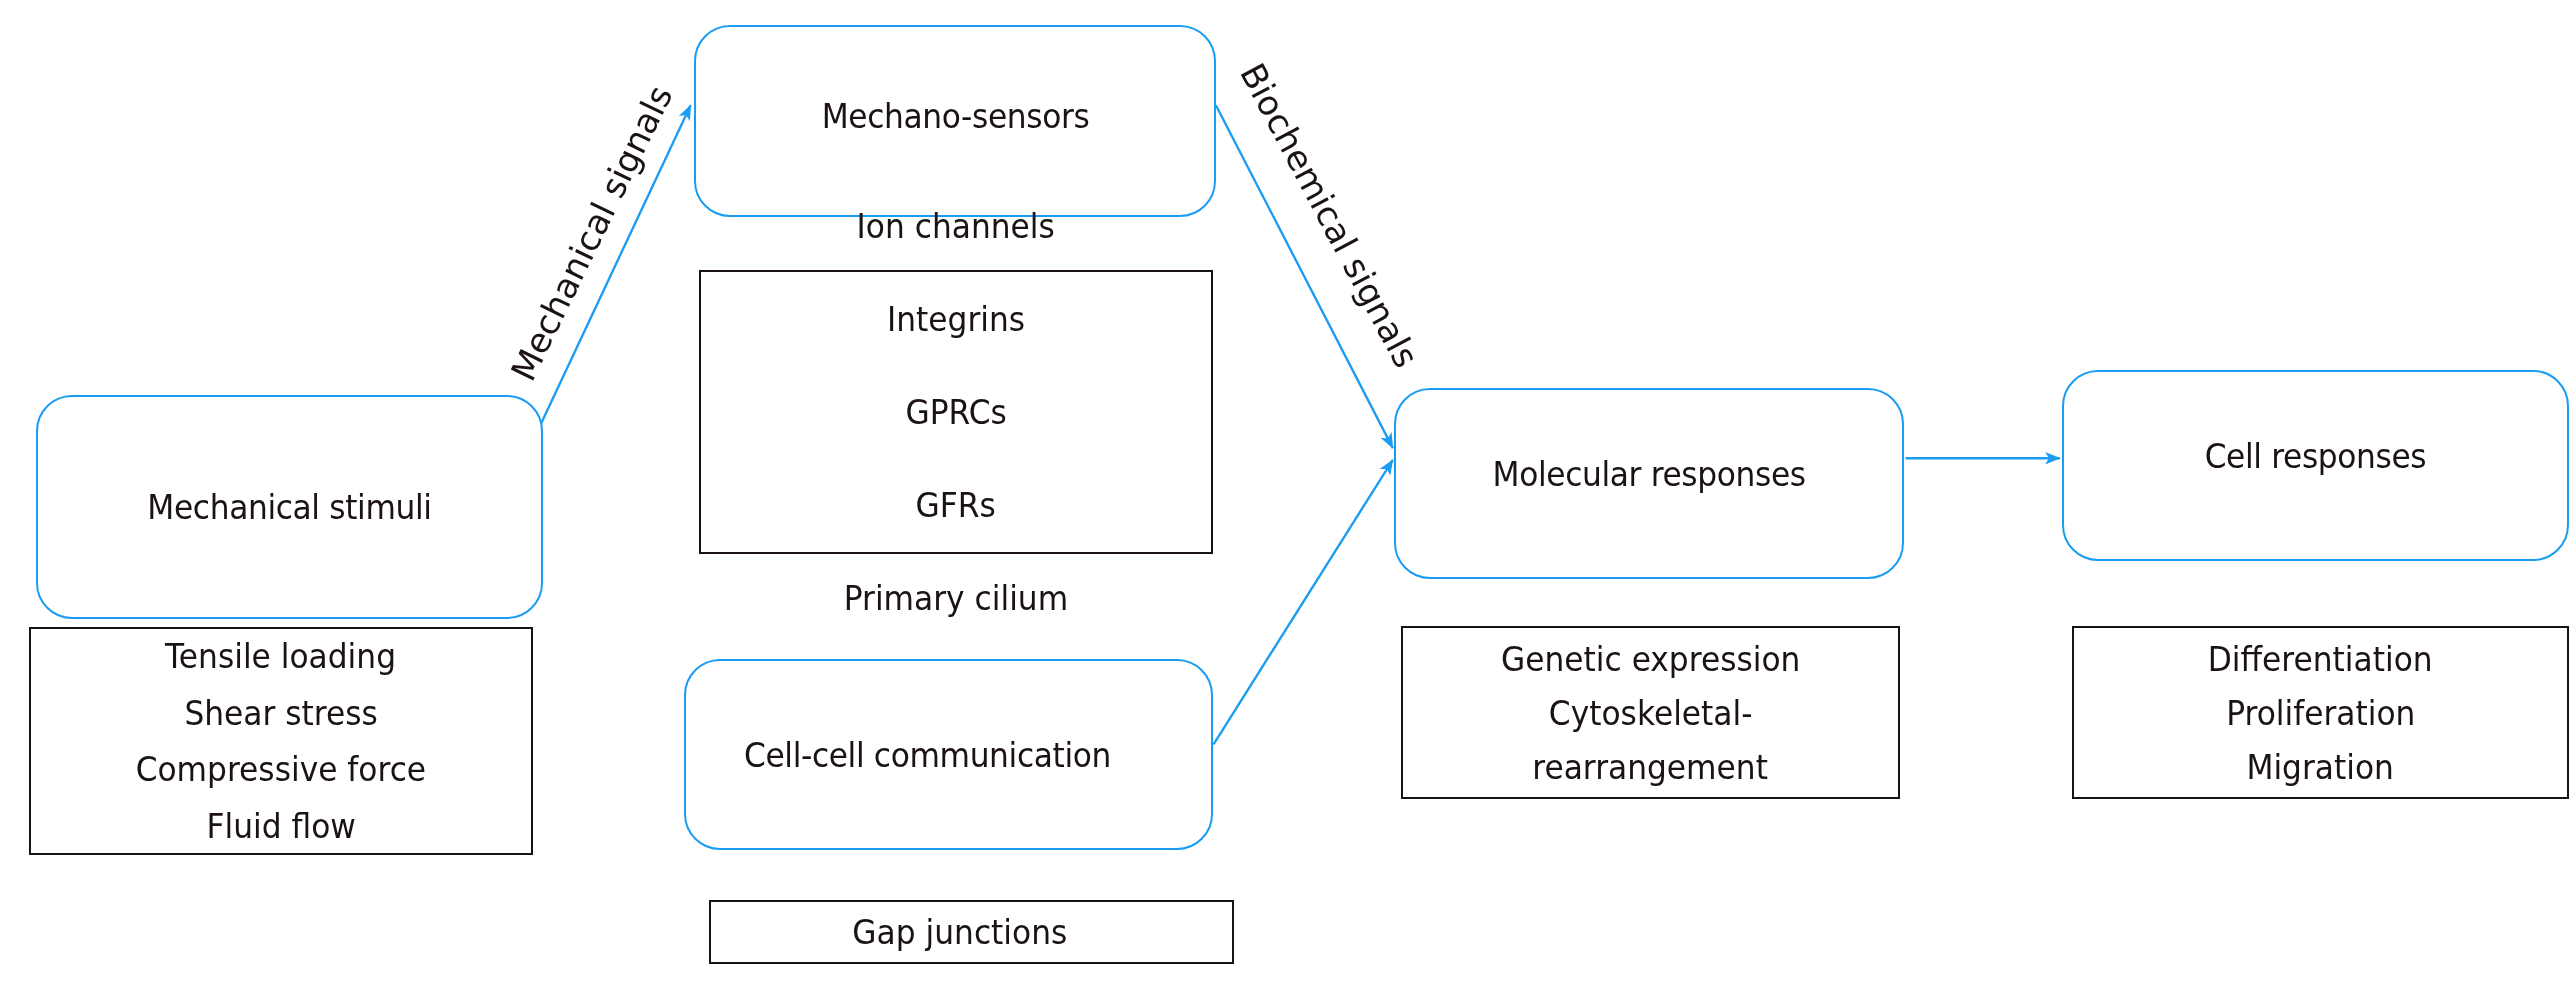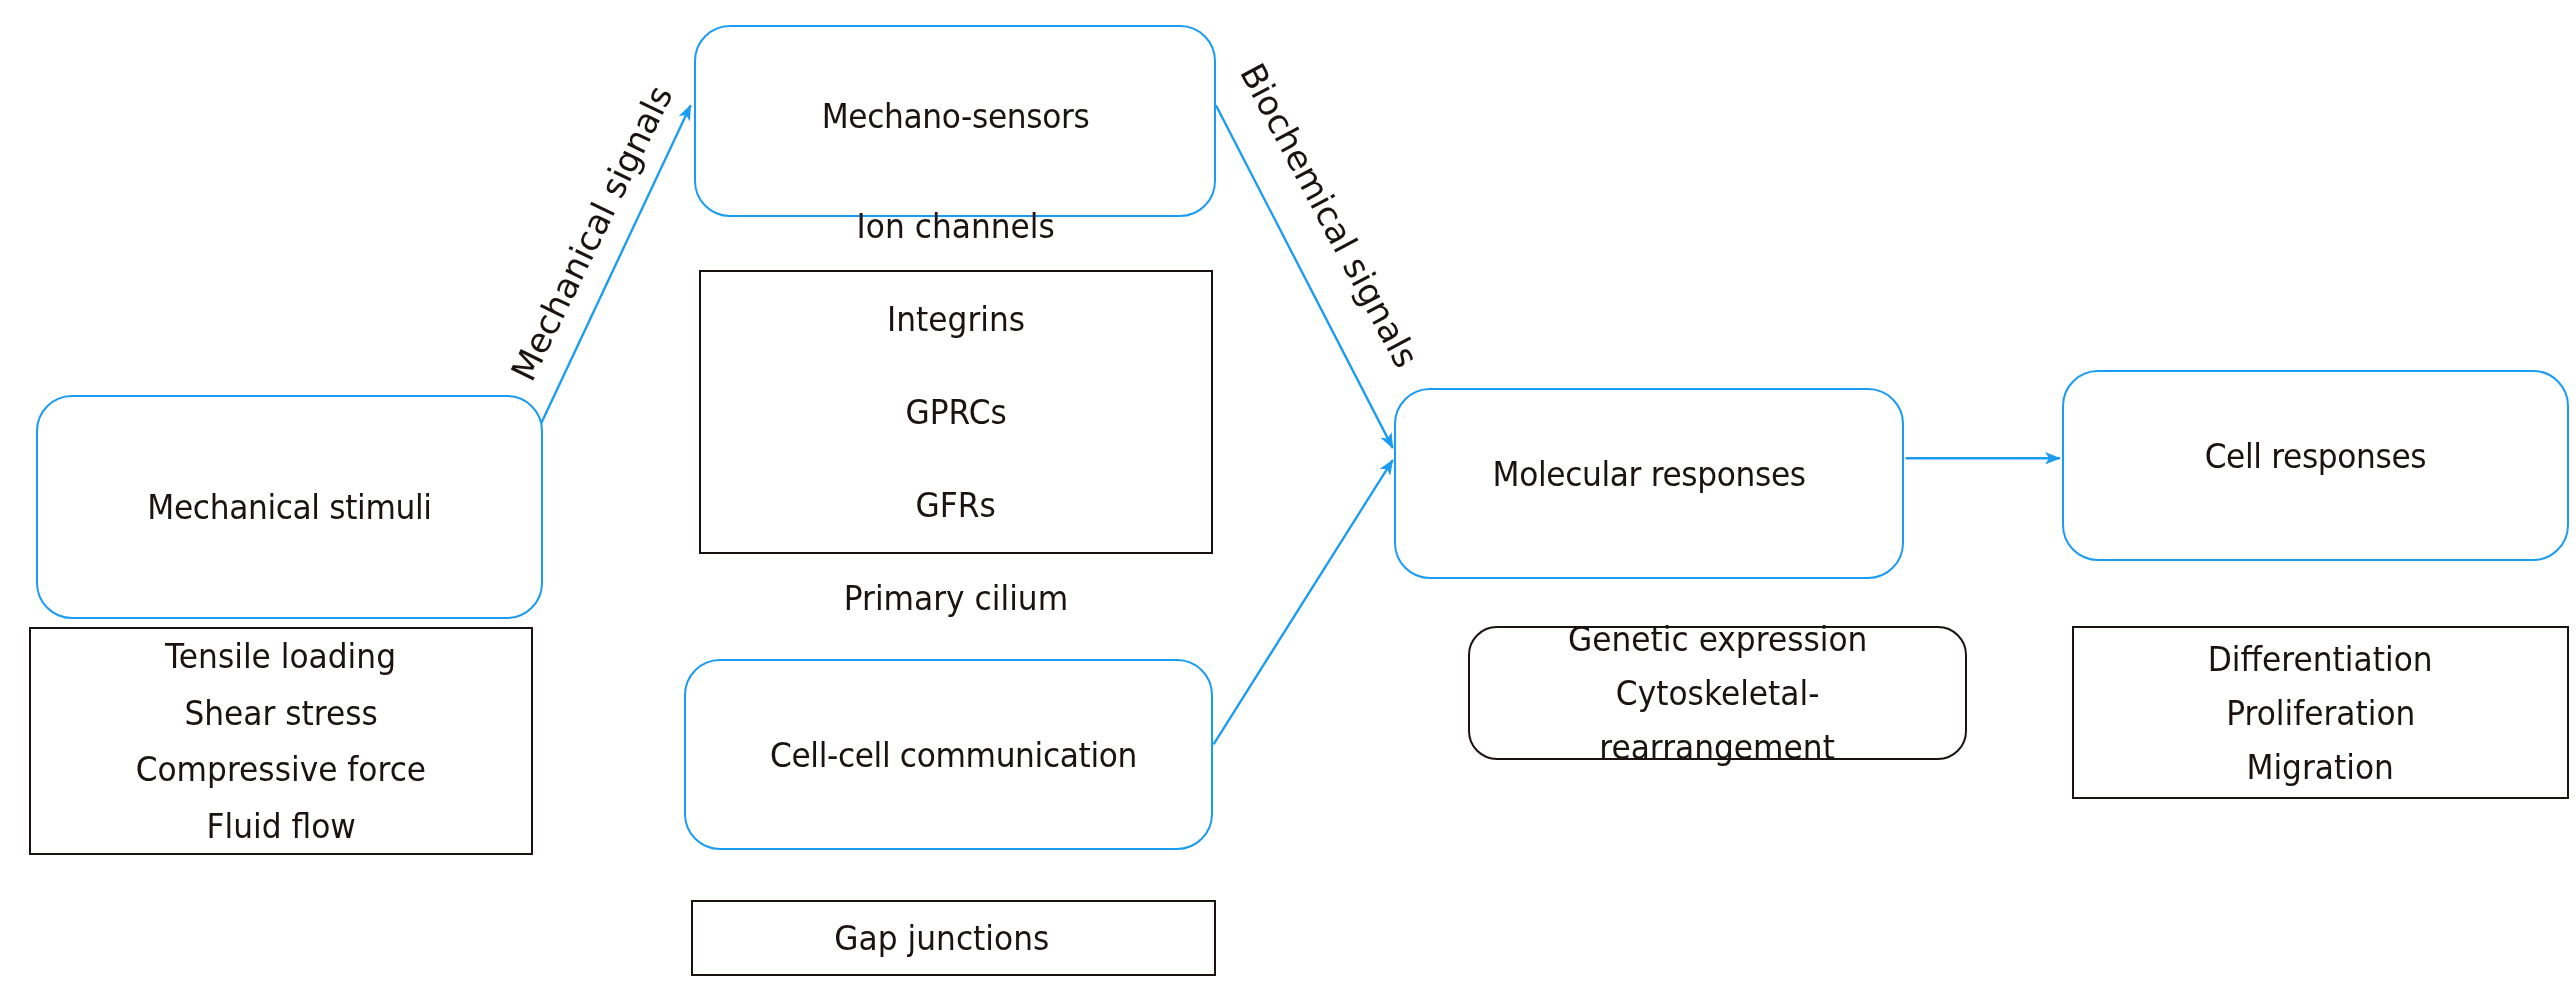--- a/index.html
+++ b/index.html
@@ -32,21 +32,21 @@
 </svg>
 
 <div class="node rounded" style="left:36px; top:395px; width:507px; height:224px;">
   <span class="title">Mechanical stimuli</span>
 </div>
 
 <div class="node rounded" style="left:694px; top:25px; width:522px; height:192px;">
   <span class="title" style="margin-top:-11px;">Mechano-sensors</span>
 </div>
 
-<div class="node rounded" style="left:684px; top:659px; width:529px; height:191px; justify-content:flex-start; padding-left:84px;">
+<div class="node rounded" style="left:684px; top:659px; width:529px; height:191px; justify-content:flex-start; padding-left:58px;">
   <span class="title" style="transform-origin:left center;">Cell-cell communication</span>
 </div>
 
 <div class="node rounded" style="left:1394px; top:388px; width:510px; height:191px;">
   <span class="title" style="margin-top:-20px;">Molecular responses</span>
 </div>
 
 <div class="node rounded" style="left:2062px; top:370px; width:507px; height:191px;">
   <span class="title" style="margin-top:-20px;">Cell responses</span>
 </div>
@@ -59,25 +59,25 @@
 </div>
 
 <div class="node square" style="left:699px; top:270px; width:514px; height:284px;gap:39px;">
   <span class="item">Ion channels</span>
   <span class="item">Integrins</span>
   <span class="item">GPRCs</span>
   <span class="item">GFRs</span>
   <span class="item">Primary cilium</span>
 </div>
 
-<div class="node square" style="left:691px; top:900px; width:525px; height:76px;">
+<div class="node square" style="left:709px; top:900px; width:525px; height:64px;">
   <span class="item" style="margin-left:-23.4px;">Gap junctions</span>
 </div>
 
-<div class="node square" style="left:1468px; top:626px; width:499px; height:134px;border-radius:29px;">
+<div class="node square" style="left:1401px; top:626px; width:499px; height:173px;">
   <span class="item">Genetic expression</span>
   <span class="item">Cytoskeletal-</span>
   <span class="item">rearrangement</span>
 </div>
 
 <div class="node square" style="left:2072px; top:626px; width:497px; height:173px;align-items:center;">
   <span class="item">Differentiation</span>
   <span class="item">Proliferation</span>
   <span class="item">Migration</span>
 </div>

